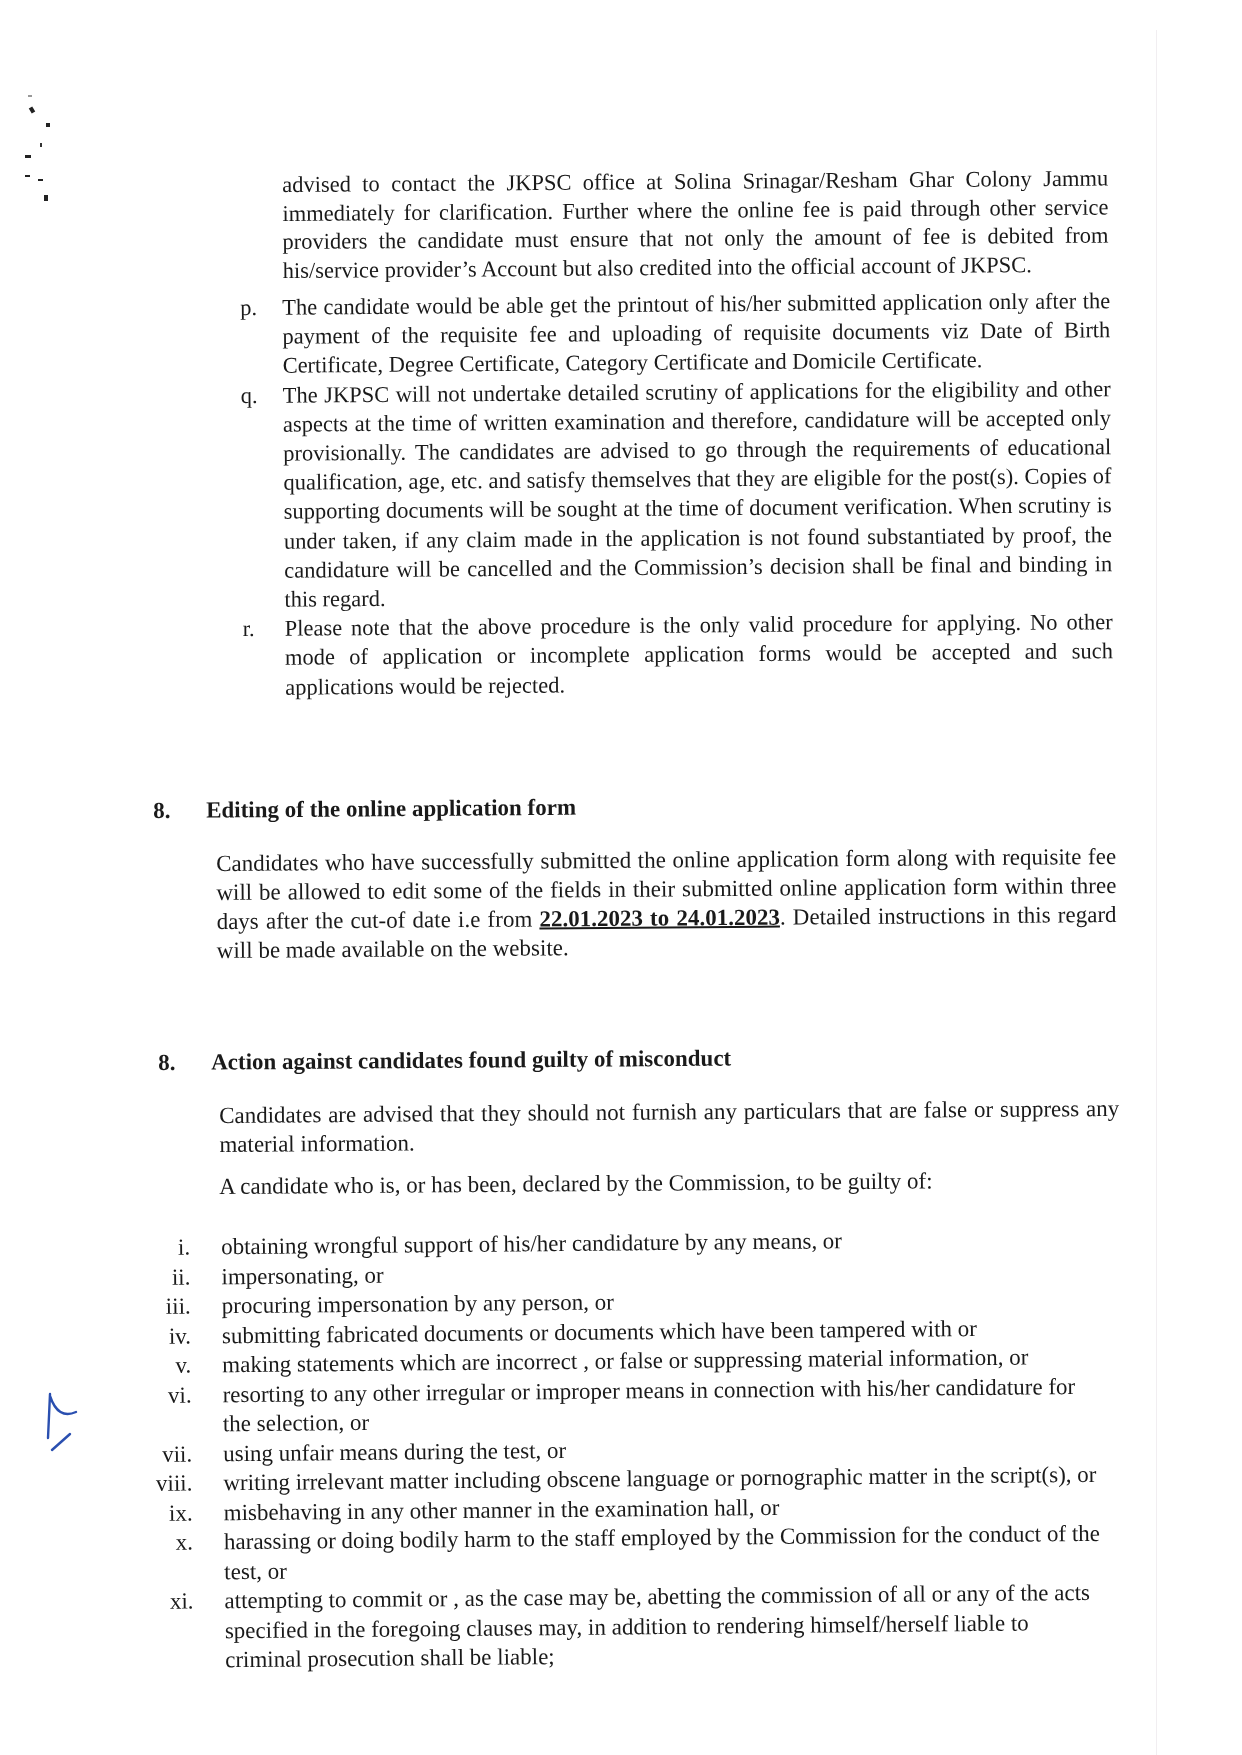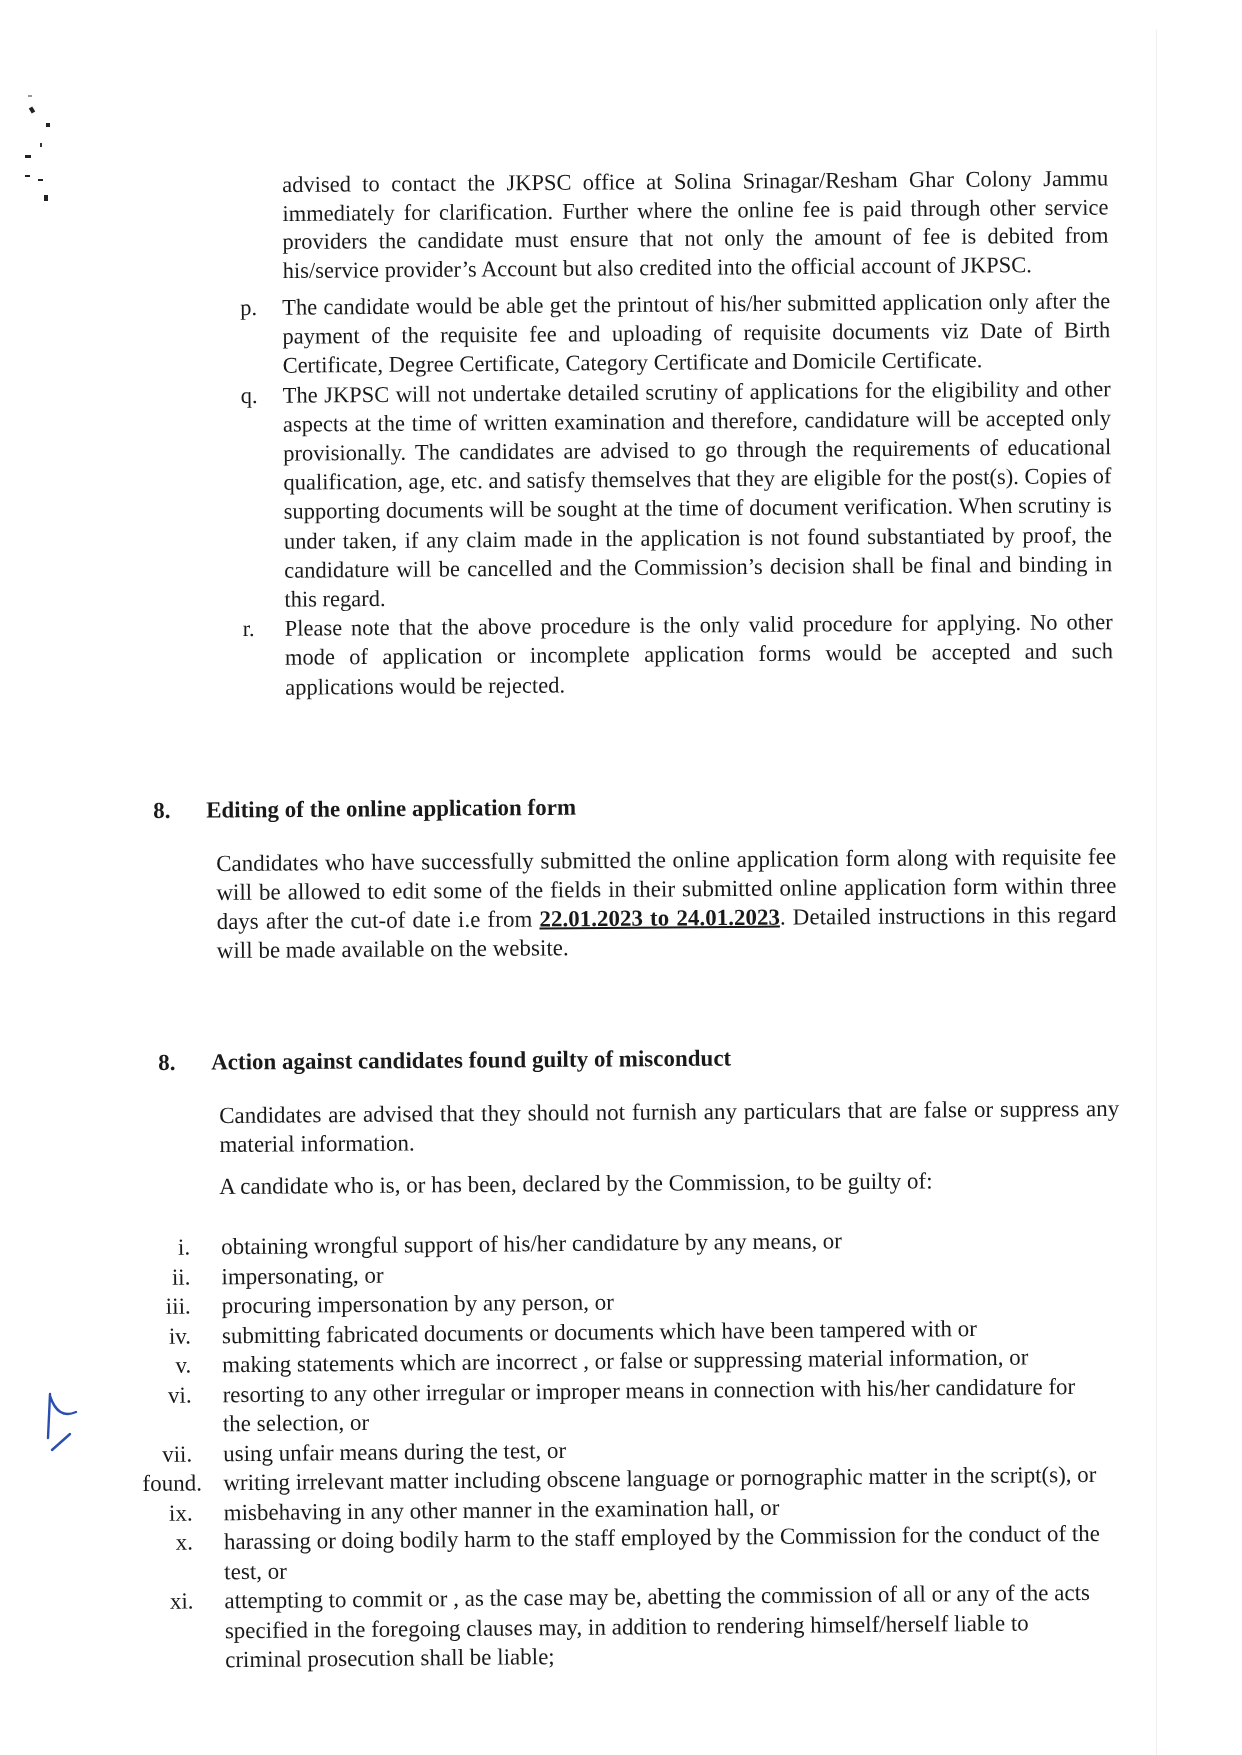--- a/index.html
+++ b/index.html
@@ -115,21 +115,21 @@
     </div>
     <div class="roman-item">
       <span class="lbl">vi.</span>
       <span class="txt">resorting to any other irregular or improper means in connection with his/her candidature for the selection, or</span>
     </div>
     <div class="roman-item">
       <span class="lbl">vii.</span>
       <span class="txt">using unfair means during the test, or</span>
     </div>
     <div class="roman-item">
-      <span class="lbl">found.</span>
+      <span class="lbl">viii.</span>
       <span class="txt">writing irrelevant matter including obscene language or pornographic matter  in the script(s), or</span>
     </div>
     <div class="roman-item">
       <span class="lbl">ix.</span>
       <span class="txt">misbehaving in any other manner in the examination hall, or</span>
     </div>
     <div class="roman-item">
       <span class="lbl">x.</span>
       <span class="txt">harassing or doing bodily harm to the staff employed by the Commission for the conduct of the test, or</span>
     </div>

